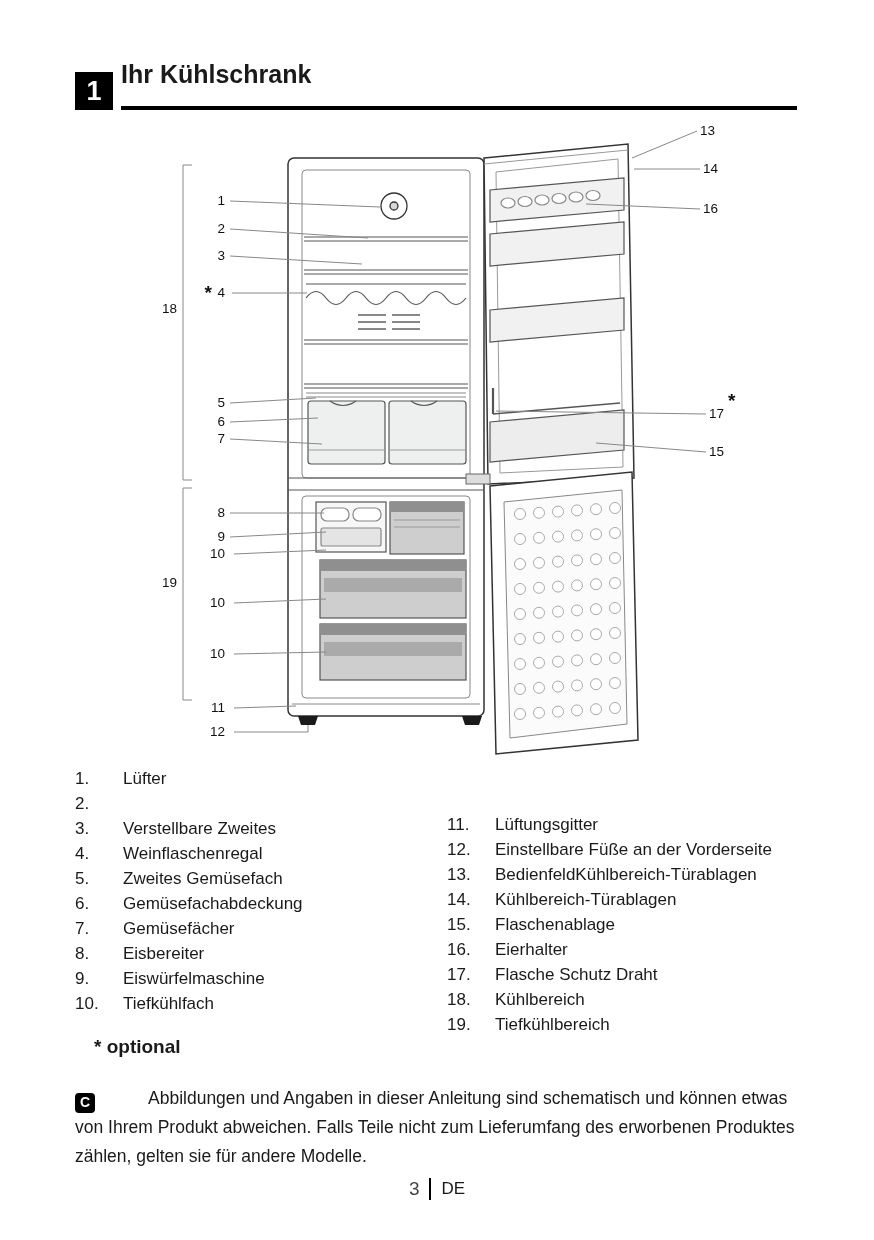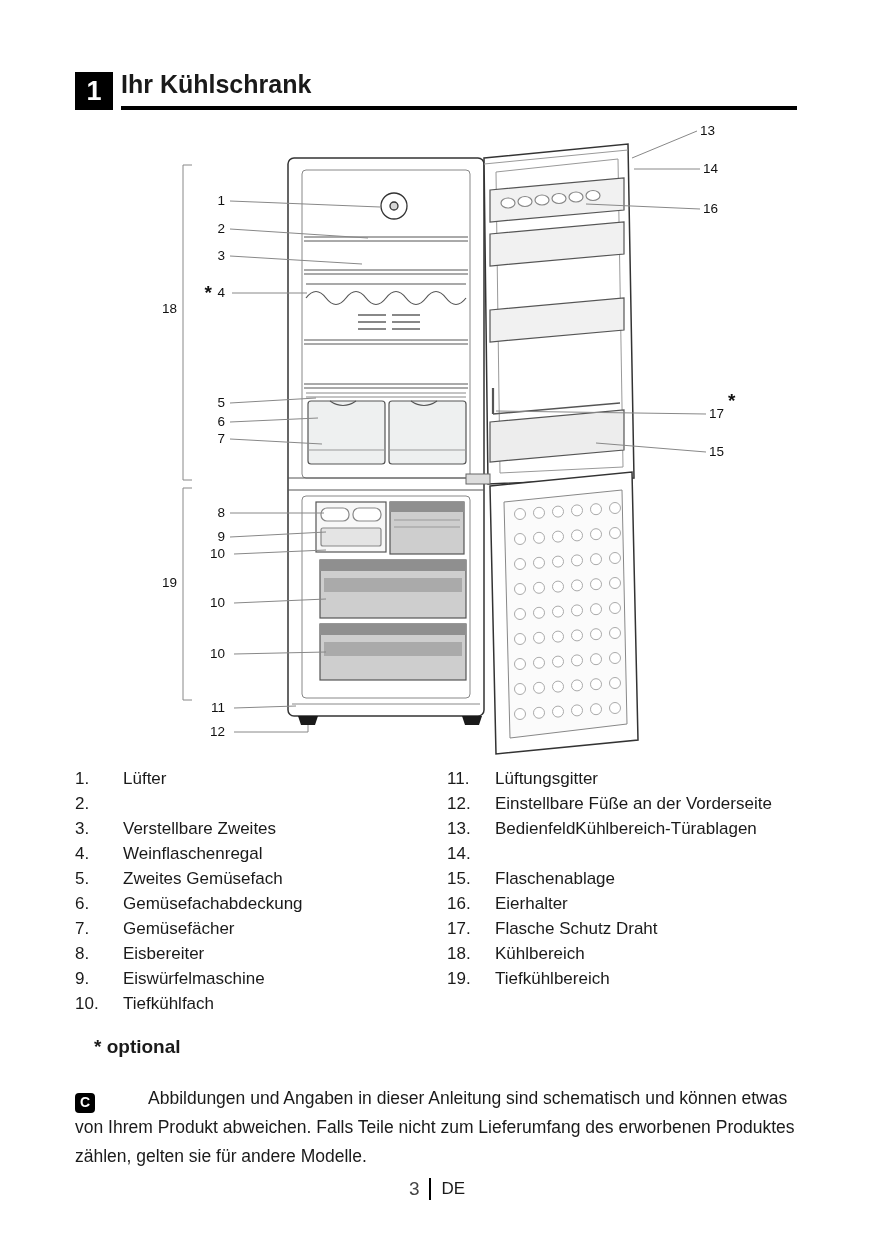--- a/index.html
+++ b/index.html
@@ -12,35 +12,35 @@
 
   
   .header { position:absolute; left:75px; top:72px; right:77px; display:flex; align-items:flex-end; }
   .section-box {
     width:38px; height:38px; background:#000; color:#fff;
     font-weight:bold; font-size:27px; display:flex; align-items:center; justify-content:center;
     flex:0 0 auto;
   }
   .header-rule {
     flex:1; height:38px; margin-left:8px; border-bottom:4px solid #000;
-    display:flex; align-items:flex-start; padding-bottom:19px;
+    display:flex; align-items:flex-end; padding-bottom:19px;
   }
   .page-title { font-size:25px; font-weight:bold; line-height:1; }
 
   
   .diagram { position:absolute; left:60px; top:112px; width:740px; height:660px; }
   .diagram text { font-family:"Liberation Sans", sans-serif; font-size:13.5px; fill:#111; }
   .diagram text.star { font-size:19px; font-weight:bold; }
   #dimples circle { fill:#fff; stroke:#aaa; stroke-width:1; }
 
   
   .parts { position:absolute; left:75px; top:766px; width:724px; font-size:17px; }
   .parts-grid { display:flex; }
   .col-left { width:372px; flex:0 0 auto; }
-  .col-right { flex:1; }
+  .col-right { flex:1;margin-top:46px; }
   .part-row { display:flex; line-height:25px; }
   .part-num { width:48px; flex:0 0 auto; }
   .part-label { flex:1; }
 
   
   .optional-note { position:absolute; left:94px; top:1036px; font-size:19px; font-weight:bold; }
 
   
   .info { position:absolute; left:75px; top:1084px; width:729px; font-size:17.5px; line-height:29px; }
   .info-icon {
@@ -341,20 +341,21 @@
         <div class="part-row">
             <span class="part-num">12.</span>
             <span class="part-label">Einstellbare Füße an der Vorderseite</span>
           </div>
         <div class="part-row">
             <span class="part-num">13.</span>
             <span class="part-label">BedienfeldKühlbereich-Türablagen</span>
           </div>
         <div class="part-row">
             <span class="part-num">14.</span>
+            <span class="part-label">Kühlbereich-Türablagen</span>
           </div>
         <div class="part-row">
             <span class="part-num">15.</span>
             <span class="part-label">Flaschenablage</span>
           </div>
         <div class="part-row">
             <span class="part-num">16.</span>
             <span class="part-label">Eierhalter</span>
           </div>
         <div class="part-row">

